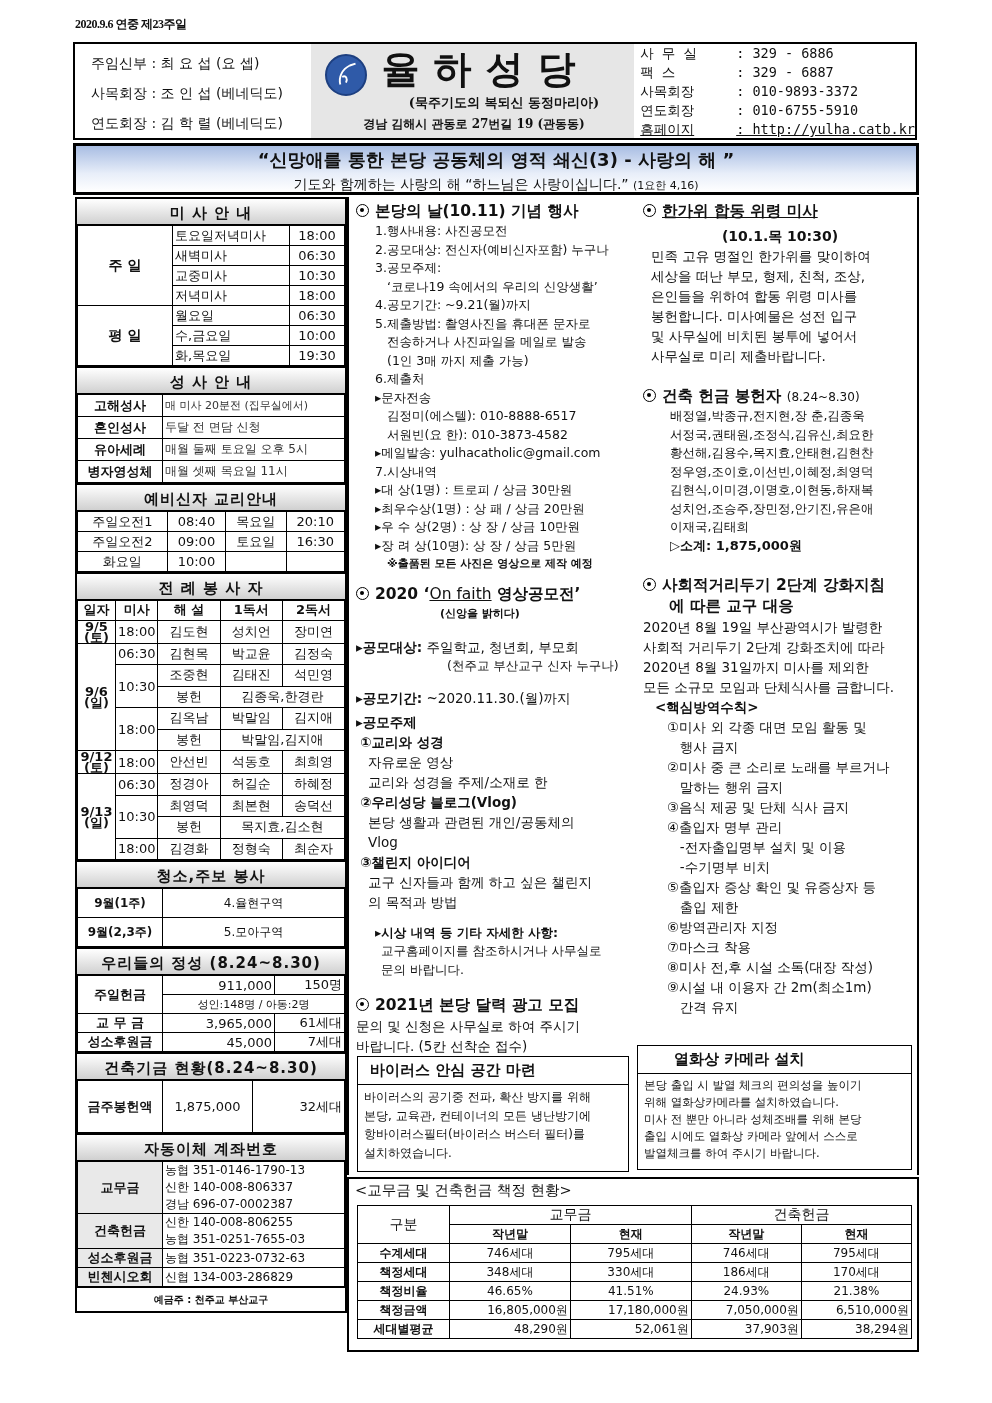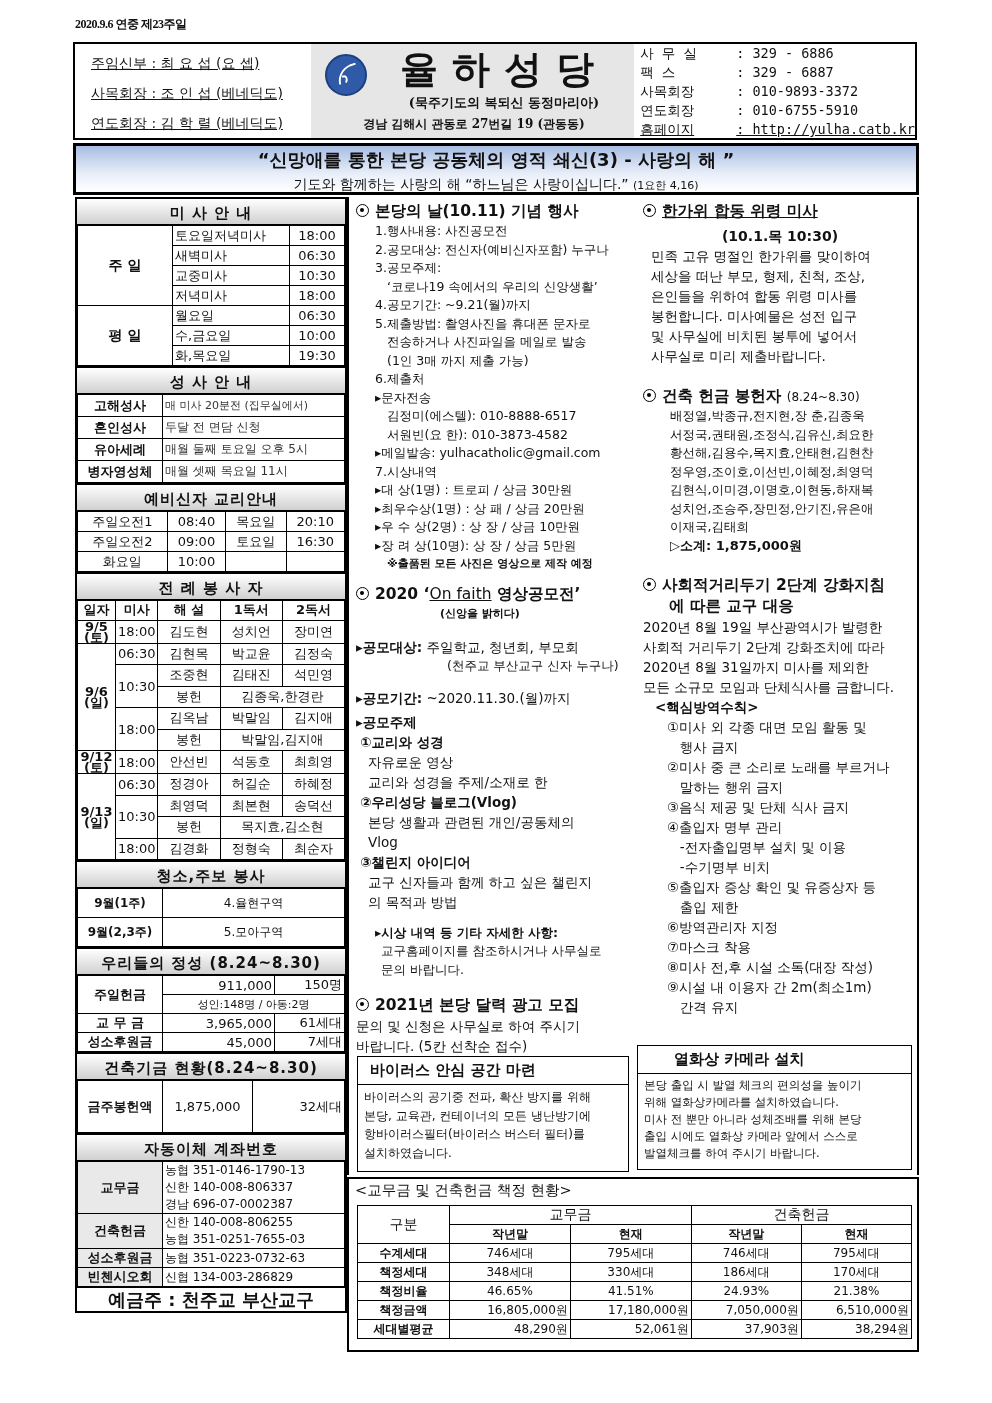--- a/index.html
+++ b/index.html
@@ -2,25 +2,25 @@
 <html><head>
 <meta charset="utf-8">
 <style>
   * { box-sizing: border-box; margin: 0; padding: 0; }
   body { width: 992px; height: 1403px; background: #fff; font-family: "DejaVu Sans", sans-serif; color: #111; position: relative; overflow: hidden; }
   .abs { position: absolute; }
   .date-line { left: 75px; top: 16px; font-size: 12px; font-weight: bold; font-family: Liberation Serif, serif; letter-spacing: -0.5px; }
 
   
   .header { left: 73px; top: 42px; width: 844px; height: 98px; border: 2px solid #000; display: flex; }
-  .hdr-left { width: 238px; padding: 4px 0 0 16px; font-size: 14px; line-height: 30px; text-decoration: underline; }
+  .hdr-left { width: 238px; padding: 4px 0 0 16px; font-size: 14px; line-height: 30px; }
   .hdr-mid { width: 325px; background: #e6e6e6; position: relative; }
   .hdr-logo { position: absolute; left: 14px; top: 10px; width: 42px; height: 42px; border-radius: 50%; background: #2f5aa8; border: 2px solid #1d3f80; }
   .hdr-logo svg { width: 100%; height: 100%; }
-  .hdr-title { position: absolute; left: 70px; top: 0; width: 245px; text-align: center; font-size: 38px; font-weight: bold; letter-spacing: 14px; }
+  .hdr-title { position: absolute; left: 70px; top: 0; width: 245px; font-size: 38px; font-weight: bold; letter-spacing: 14px; }
   .hdr-sub { position: absolute; left: 60px; top: 50px; width: 265px; text-align: center; font-size: 13px; font-weight: bold; font-family: "DejaVu Serif", serif; }
   .hdr-addr { position: absolute; left: 0; top: 72px; width: 325px; text-align: center; font-size: 12px; font-weight: bold; font-family: "DejaVu Serif", serif; }
   .hdr-right { flex: 1; padding: 0 0 0 6px; font-size: 13.5px; line-height: 19px; font-family: "DejaVu Sans Mono", monospace; }
   .hdr-right .row { display: flex; white-space: nowrap; }
   .hdr-right .lab { width: 96px; }
   .hdr-right .last { text-decoration: underline; }
 
   
   .banner { left: 73px; top: 143px; width: 846px; height: 52px; border: 3px solid #000; background: linear-gradient(#a8bde3, #e8eef9 60%, #fff); text-align: center; }
   .banner-title { font-size: 18px; font-weight: bold; margin-top: 2px; }
@@ -39,21 +39,21 @@
   .small { font-size: 10px; line-height: 11px; }
   .mass td { height: 20px; }
   .sac td { height: 22px; }
   .sac td.val { font-size: 12px; color: #333; }
   .cat td { height: 20px; }
   .lit td { height: 21.5px; font-size: 13px; }
   .clean td { height: 29px; font-size: 12px; }
   .off td { height: 19px; }
   .bld td { height: 52px; }
   .acct td { font-size: 12px; height: 18px; }
-  .owner { text-align: center; font-weight: bold; font-size: 18px; height: 24px; line-height: 24px; border-top: 1px solid #000; }
+  .owner { text-align: center; font-weight: bold; font-size: 10px; height: 24px; line-height: 24px; border-top: 1px solid #000; }
 
   
   .midcol { left: 350px; top: 197px; width: 285px; }
   .rightcol { left: 637px; top: 197px; width: 280px; }
   .colframe { left: 347px; top: 197px; width: 572px; height: 978px; border-right: 2px solid #000; border-left: 2px solid #000; }
   .h { font-weight: bold; font-size: 15.5px; white-space: nowrap; }
   .bullet-dot { display: inline-block; width: 13px; height: 13px; border: 1.5px solid #000; border-radius: 50%; position: relative; margin-right: 6px; vertical-align: -1px; }
   .bullet-dot::after { content: ""; position: absolute; left: 3px; top: 3px; width: 4px; height: 4px; background: #000; border-radius: 50%; }
   .txt { font-size: 12.5px; line-height: 18.5px; white-space: nowrap; margin-left: 19px; }
   .txt2 { font-size: 13.5px; line-height: 20px; white-space: nowrap; }

